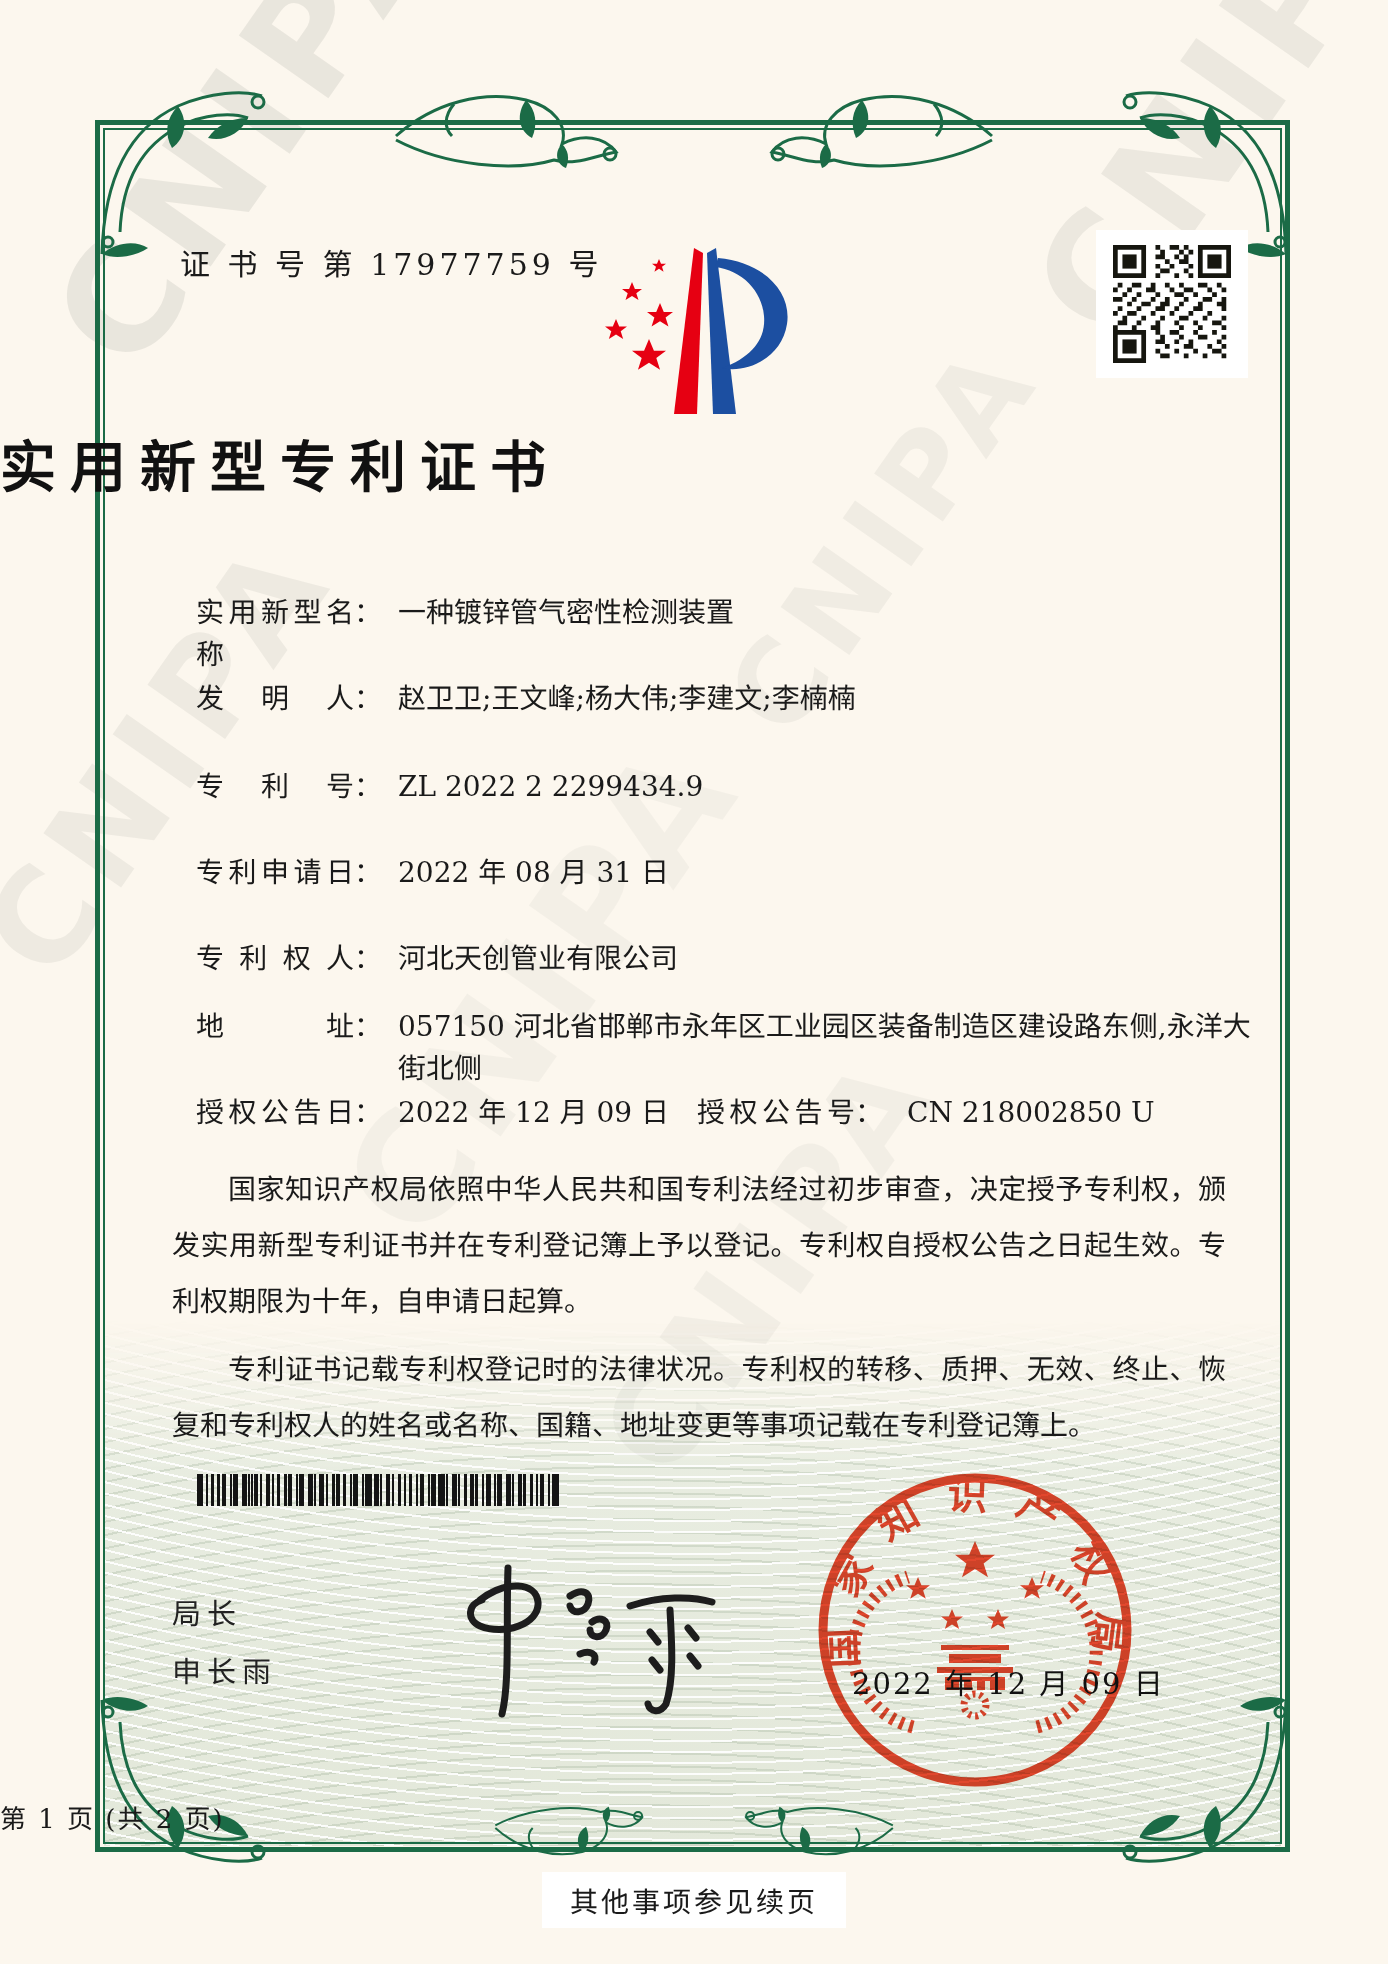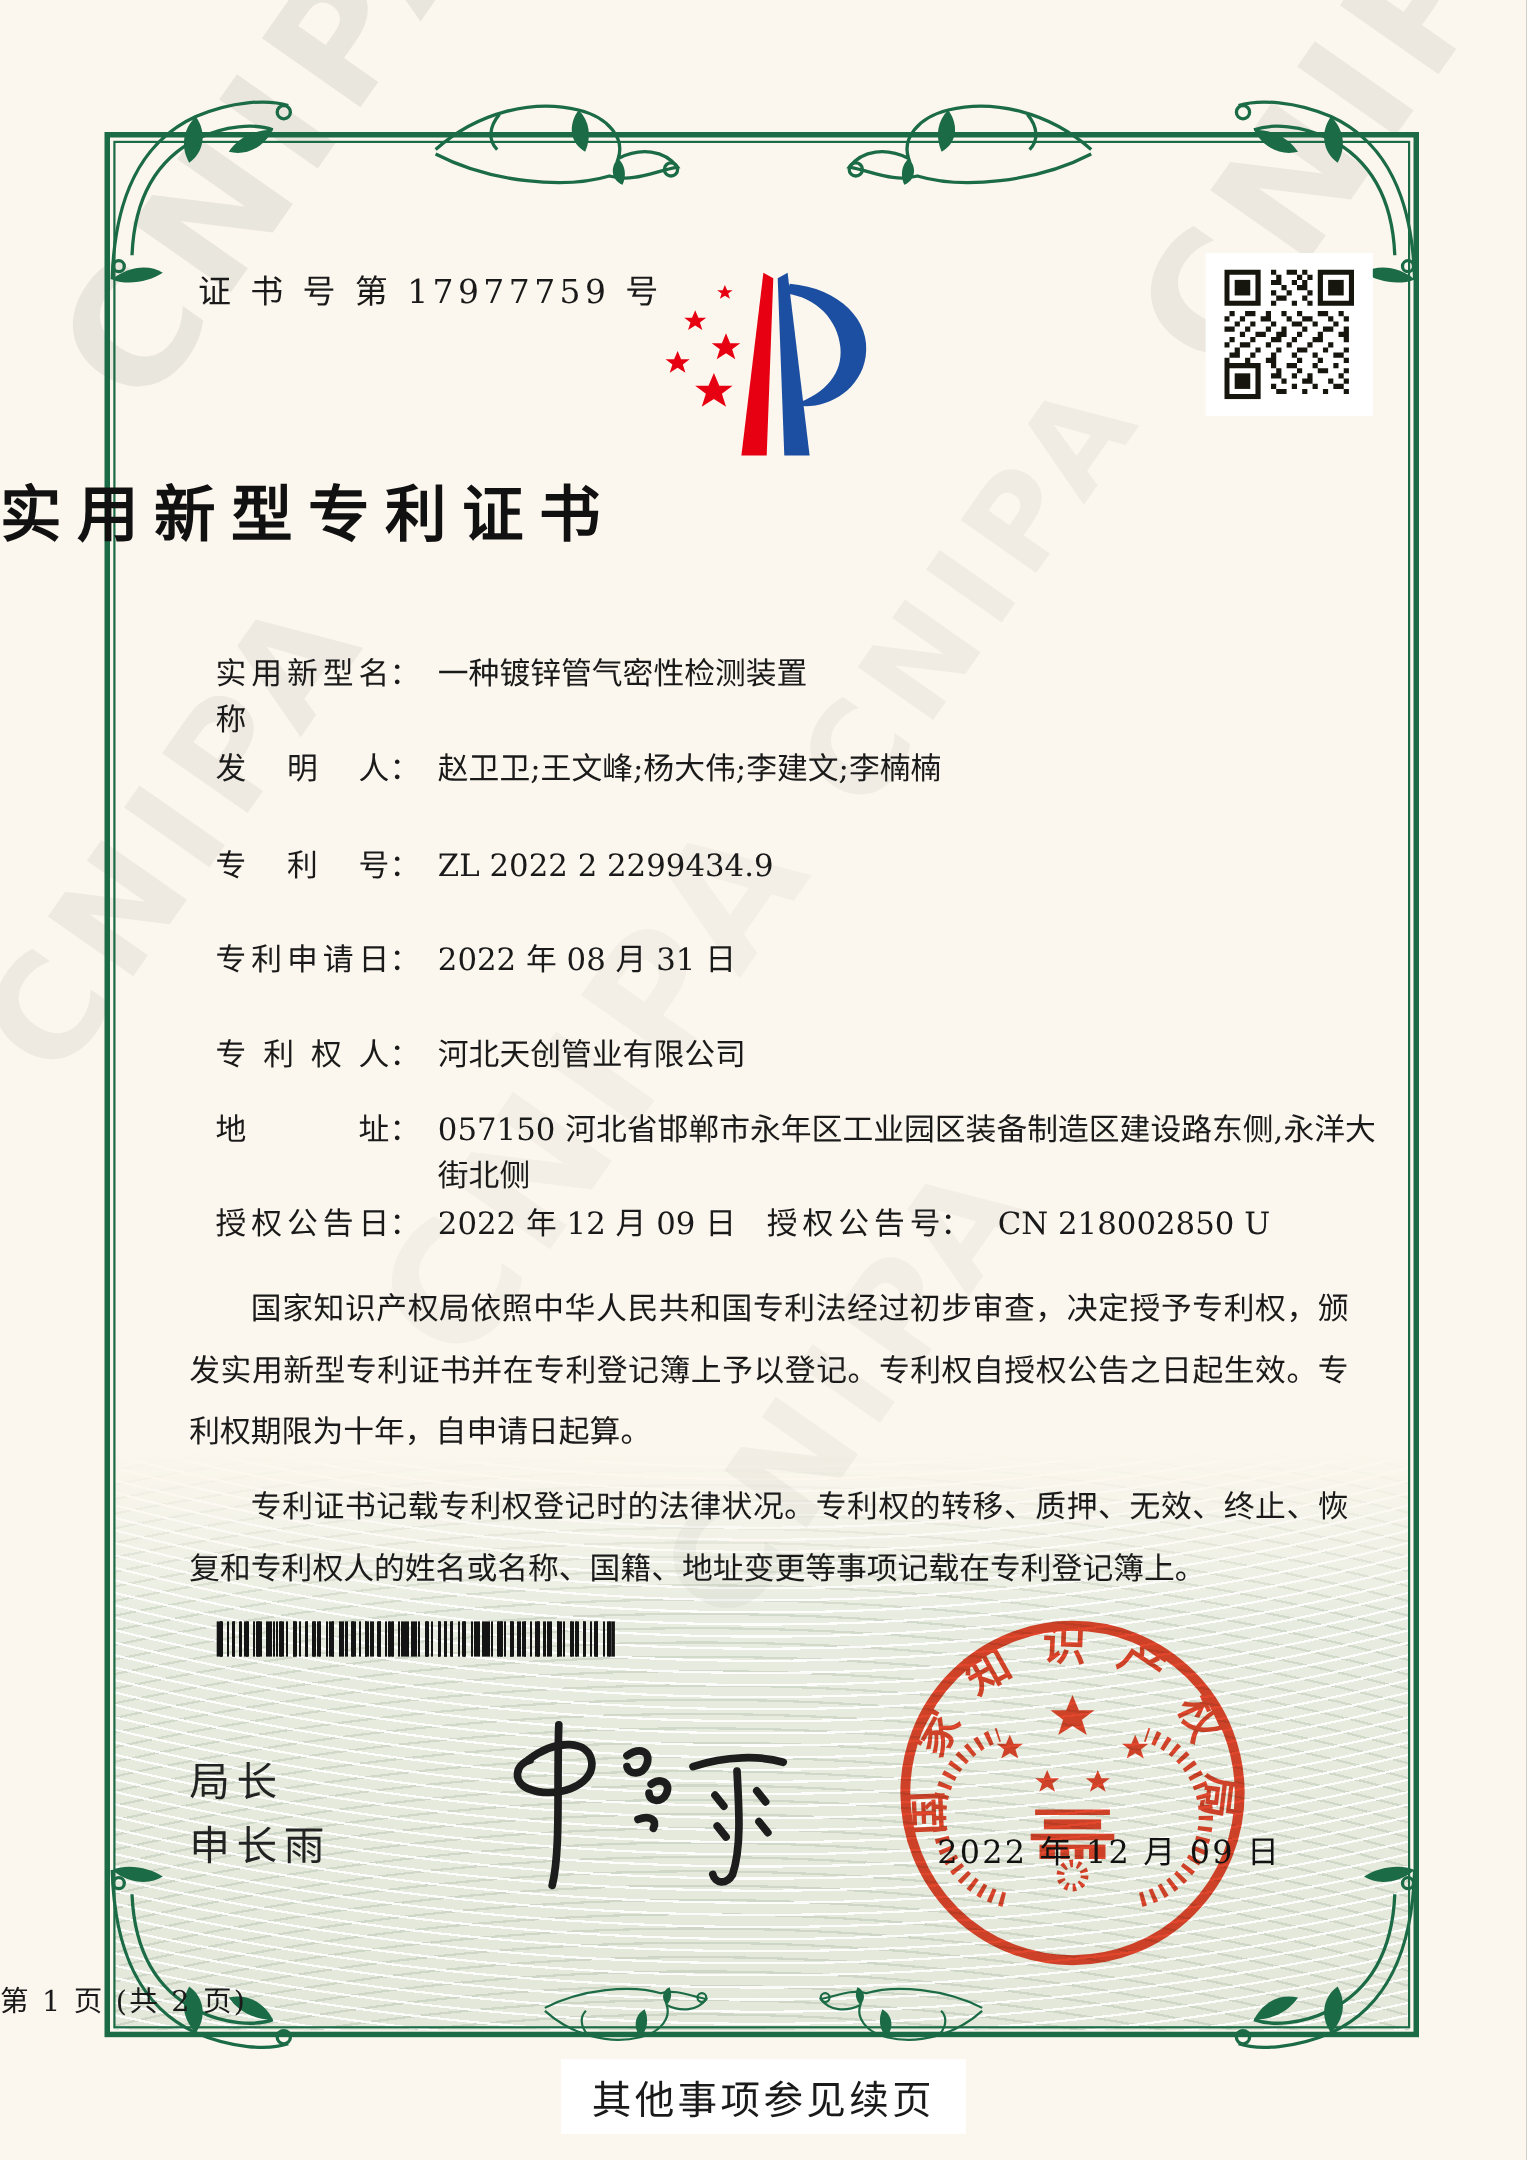--- a/index.html
+++ b/index.html
@@ -59,38 +59,38 @@
   
   .barcode{
     position:absolute; left:197px; top:1474px; width:356px; height:32px; z-index:4;
     border-left:3px solid #141414; border-right:3px solid #141414;
     background:
       repeating-linear-gradient(90deg,#141414 0 2px,transparent 2px 6px),
       repeating-linear-gradient(90deg,#141414 0 3px,transparent 3px 11px),
       repeating-linear-gradient(90deg,#141414 0 2px,transparent 2px 17px);
   }
   .signer{
-    position:absolute; left:172px; z-index:4; font-size:37px; letter-spacing:6px;
+    position:absolute; left:172px; z-index:4; font-size:29px; letter-spacing:6px;
     font-family:"DejaVu Sans","Liberation Sans",sans-serif; color:#222;
   }
   .signature{position:absolute; left:420px; top:1562px; z-index:5;}
   .seal{position:absolute; left:810px; top:1465px; z-index:4; mix-blend-mode:multiply;}
   .seal-date{
     position:absolute; left:852px; top:1660px; z-index:6;
     font-size:29px; letter-spacing:2px; color:#111; white-space:nowrap;
   }
   .page-info{
     position:absolute; left:0; top:1798px; width:100%; z-index:5;
     text-align:left; font-size:26px; letter-spacing:2px;
   }
   .footer-note{
     position:absolute; left:0; top:1872px; width:100%; z-index:5; text-align:center;
   }
   .footer-note span{
-    display:inline-block; background:#fff; padding:8px 28px; font-size:36px; letter-spacing:3px;
+    display:inline-block; background:#fff; padding:8px 28px; font-size:28px; letter-spacing:3px;
   }
 </style>
 </head>
 <body>
 
 <div class="page">
 
   <svg width="0" height="0" style="position:absolute" aria-hidden="true">
     <defs>
       <path id="st" d="M0,-10 L2.9,-3.1 10,-3.1 4.3,1.2 6.5,8.1 0,4 -6.5,8.1 -4.3,1.2 -10,-3.1 -2.9,-3.1 Z"></path>

